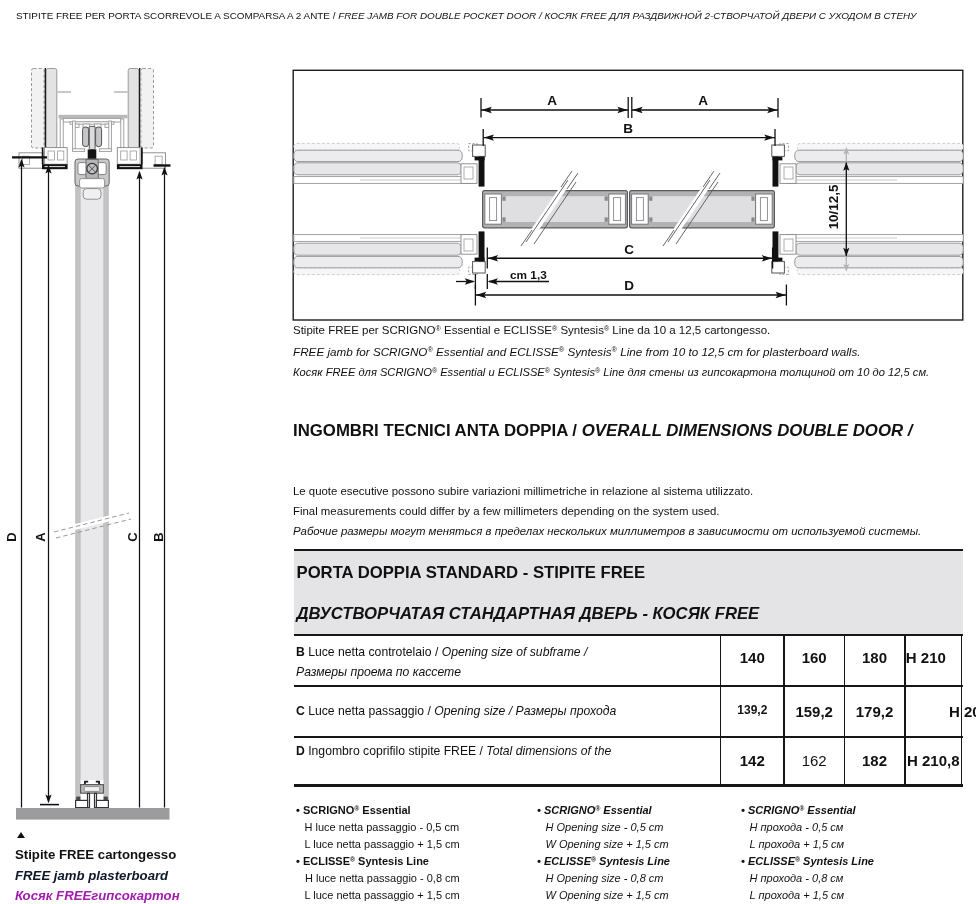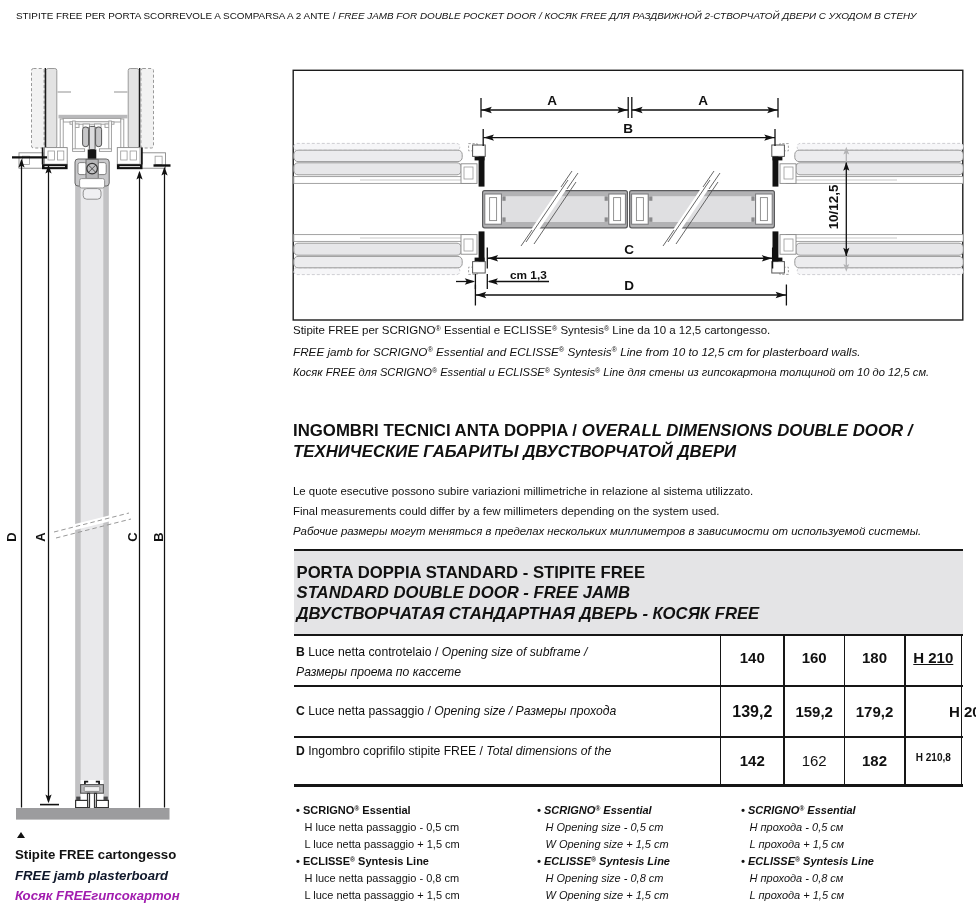--- a/index.html
+++ b/index.html
@@ -288,64 +288,64 @@
 </g>
 
 </svg>
 
 <div class="t" style="left:293px;top:324.2px;font-size:11.5px;">Stipite FREE per SCRIGNO<sup>®</sup> Essential e ECLISSE<sup>®</sup> Syntesis<sup>®</sup> Line da 10 a 12,5 cartongesso.</div>
 
 <div class="t" style="left:293px;top:344.5px;font-size:11.7px;"><i>FREE jamb for SCRIGNO<sup>®</sup> Essential and ECLISSE<sup>®</sup> Syntesis<sup>®</sup> Line from 10 to 12,5 cm for plasterboard walls.</i></div>
 
 <div class="t" style="left:293px;top:365.8px;font-size:11.15px;"><i>Косяк FREE для SCRIGNO<sup>®</sup> Essential и ECLISSE<sup>®</sup> Syntesis<sup>®</sup> Line для стены из гипсокартона толщиной от 10 до 12,5 см.</i></div>
 
-<div class="t" style="left:293px;top:421.1px;font-size:16.8px;font-weight:bold;line-height:20.6px;">INGOMBRI TECNICI ANTA DOPPIA / <i>OVERALL DIMENSIONS DOUBLE DOOR /</i><br><i>ТЕХНИЧЕСКИЕ ГАБАРИТЫ ДВУСТВОРЧАТОЙ ДВЕРИ</i></div>
+<div class="t" style="left:293px;top:421.1px;font-size:16.8px;font-weight:bold;line-height:20.6px;">INGOMBRI TECNICI ANTA DOPPIA / <i>OVERALL DIMENSIONS DOUBLE DOOR /</i><br></div>
 
 <div class="t" style="left:293px;top:482px;font-size:11.4px;line-height:19.8px;">Le quote esecutive possono subire variazioni millimetriche in relazione al sistema utilizzato.<br>Final measurements could differ by a few millimeters depending on the system used.<br><i>Рабочие размеры могут меняться в пределах нескольких миллиметров в зависимости от используемой системы.</i></div>
 
 <div style="position:absolute;left:293.5px;top:549px;width:669px;height:86.5px;background:#e4e4e6;border-top:2.6px solid #161616;border-bottom:2.2px solid #161616;box-sizing:border-box;"></div>
 
-<div class="t" style="left:296.5px;top:562.8px;font-size:16.7px;font-weight:bold;line-height:20.6px;">PORTA DOPPIA STANDARD - STIPITE FREE<br><i>STANDARD DOUBLE DOOR - FREE JAMB</i><br><i>ДВУСТВОРЧАТАЯ СТАНДАРТНАЯ ДВЕРЬ - КОСЯК FREE</i></div>
+<div class="t" style="left:296.5px;top:562.8px;font-size:16.7px;font-weight:bold;line-height:20.6px;">PORTA DOPPIA STANDARD - STIPITE FREE<br><br><i>ДВУСТВОРЧАТАЯ СТАНДАРТНАЯ ДВЕРЬ - КОСЯК FREE</i></div>
 
 <div style="position:absolute;left:293.5px;top:685px;width:669px;height:1.5px;background:#161616;"></div>
 <div style="position:absolute;left:293.5px;top:736.2px;width:669px;height:1.6px;background:#161616;"></div>
 <div style="position:absolute;left:293.5px;top:784.4px;width:669px;height:2.2px;background:#161616;"></div>
 <div style="position:absolute;left:719.8px;top:635.5px;width:1.5px;height:151px;background:#161616;"></div>
 <div style="position:absolute;left:783.2px;top:635.5px;width:1.5px;height:151px;background:#161616;"></div>
 <div style="position:absolute;left:843.5px;top:635.5px;width:1.5px;height:151px;background:#161616;"></div>
 <div style="position:absolute;left:904.3px;top:635.5px;width:1.5px;height:151px;background:#161616;"></div>
 <div style="position:absolute;left:960.9px;top:635.5px;width:1.5px;height:151px;background:#161616;"></div>
 
 <div class="t" style="left:296px;top:641.9px;font-size:12.2px;line-height:20px;"><b>B</b> Luce netta controtelaio / <i>Opening size of subframe /</i><br><i>Размеры проема по кассете</i></div>
 
 <div class="t" style="left:721.3px;top:649px;width:62px;text-align:center;font-size:15px;font-weight:bold;">140</div>
 <div class="t" style="left:784.7px;top:649px;width:59px;text-align:center;font-size:15px;font-weight:bold;">160</div>
 <div class="t" style="left:845px;top:649px;width:59px;text-align:center;font-size:15px;font-weight:bold;">180</div>
-<div class="t" style="left:905.8px;top:649px;width:55px;text-align:center;font-size:15px;font-weight:bold;text-decoration:underline;">H 210</div>
+<div class="t" style="left:905.8px;top:649px;width:55px;text-align:left;font-size:15px;font-weight:bold;">H 210</div>
 
 <div class="t" style="left:296px;top:704.2px;font-size:12.2px;"><b>C</b> Luce netta passaggio / <i>Opening size / Размеры прохода</i></div>
 
-<div class="t" style="left:721.3px;top:703.4px;width:62px;text-align:center;font-size:16px;font-weight:bold;">139,2</div>
+<div class="t" style="left:721.3px;top:703.4px;width:62px;text-align:center;font-size:12px;font-weight:bold;">139,2</div>
 <div class="t" style="left:784.7px;top:703.4px;width:59px;text-align:center;font-size:15px;font-weight:bold;">159,2</div>
 <div class="t" style="left:845px;top:703.4px;width:59px;text-align:center;font-size:15px;font-weight:bold;">179,2</div>
 <div class="t" style="left:905.8px;top:703.4px;width:55px;text-align:center;font-size:15px;font-weight:bold;padding-left:42px;">H 209,5</div>
 
 <div class="t" style="left:296px;top:742.2px;font-size:12.2px;line-height:18.8px;"><b>D</b> Ingombro coprifilo stipite FREE / <i>Total dimensions of the</i><br></div>
 
 <div class="t" style="left:721.3px;top:751.5px;width:62px;text-align:center;font-size:15px;font-weight:bold;">142</div>
 <div class="t" style="left:784.7px;top:751.5px;width:59px;text-align:center;font-size:15px;font-weight:normal;">162</div>
 <div class="t" style="left:845px;top:751.5px;width:59px;text-align:center;font-size:15px;font-weight:bold;">182</div>
-<div class="t" style="left:905.8px;top:751.5px;width:55px;text-align:center;font-size:10px;font-weight:bold;">H 210,8</div>
+<div class="t" style="left:905.8px;top:751.5px;width:55px;text-align:center;font-size:15px;font-weight:bold;">H 210,8</div>
 
 <div class="t" style="left:296px;top:802px;font-size:11px;line-height:16.9px;">
 <div><b>• SCRIGNO<sup>®</sup> Essential</b></div>
 <div style="padding-left:8.5px;">H luce netta passaggio - 0,5 cm</div>
 <div style="padding-left:8.5px;">L luce netta passaggio + 1,5 cm</div>
 <div><b>• ECLISSE<sup>®</sup> Syntesis Line</b></div>
-<div style="padding-left:8.5px;">H luce netta passaggio - 0,8 cm</div>
+<div style="padding-left:8.5px;text-align:right;">H luce netta passaggio - 0,8 cm</div>
 <div style="padding-left:8.5px;">L luce netta passaggio + 1,5 cm</div>
 </div>
 
 <div class="t" style="left:537px;top:802px;font-size:11px;line-height:16.9px;font-style:italic;">
 <div><b>• SCRIGNO<sup>®</sup> Essential</b></div>
 <div style="padding-left:8.5px;">H Opening size - 0,5 cm</div>
 <div style="padding-left:8.5px;">W Opening size + 1,5 cm</div>
 <div><b>• ECLISSE<sup>®</sup> Syntesis Line</b></div>
 <div style="padding-left:8.5px;">H Opening size - 0,8 cm</div>
 <div style="padding-left:8.5px;">W Opening size + 1,5 cm</div>

